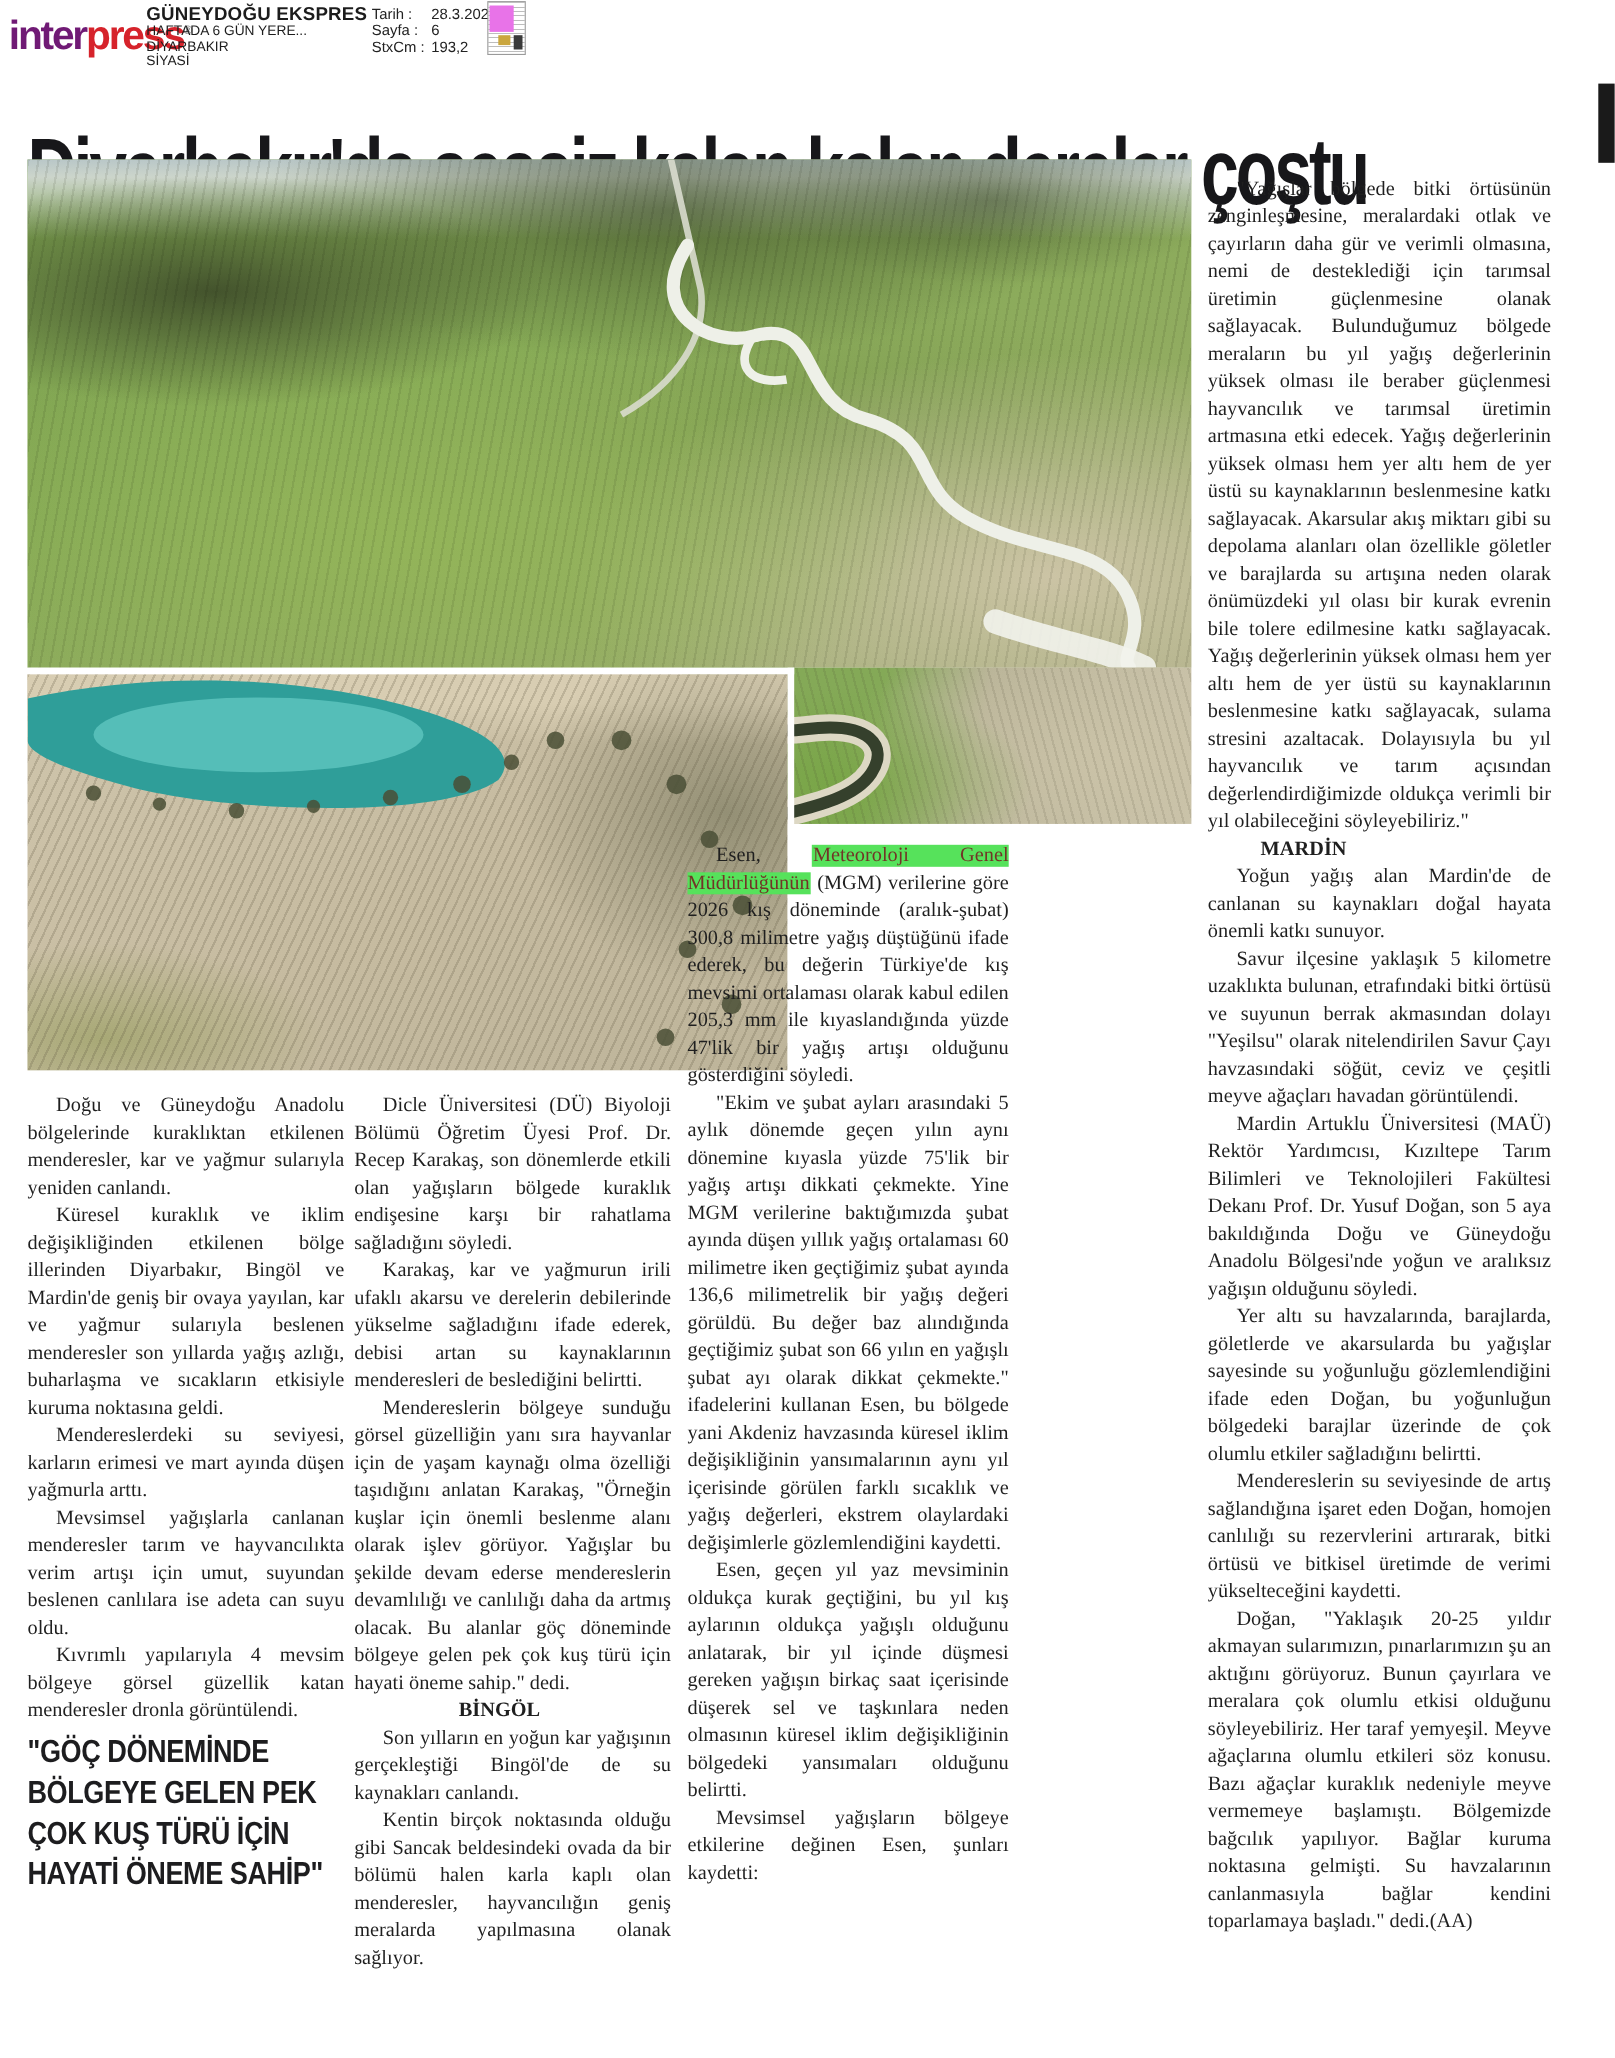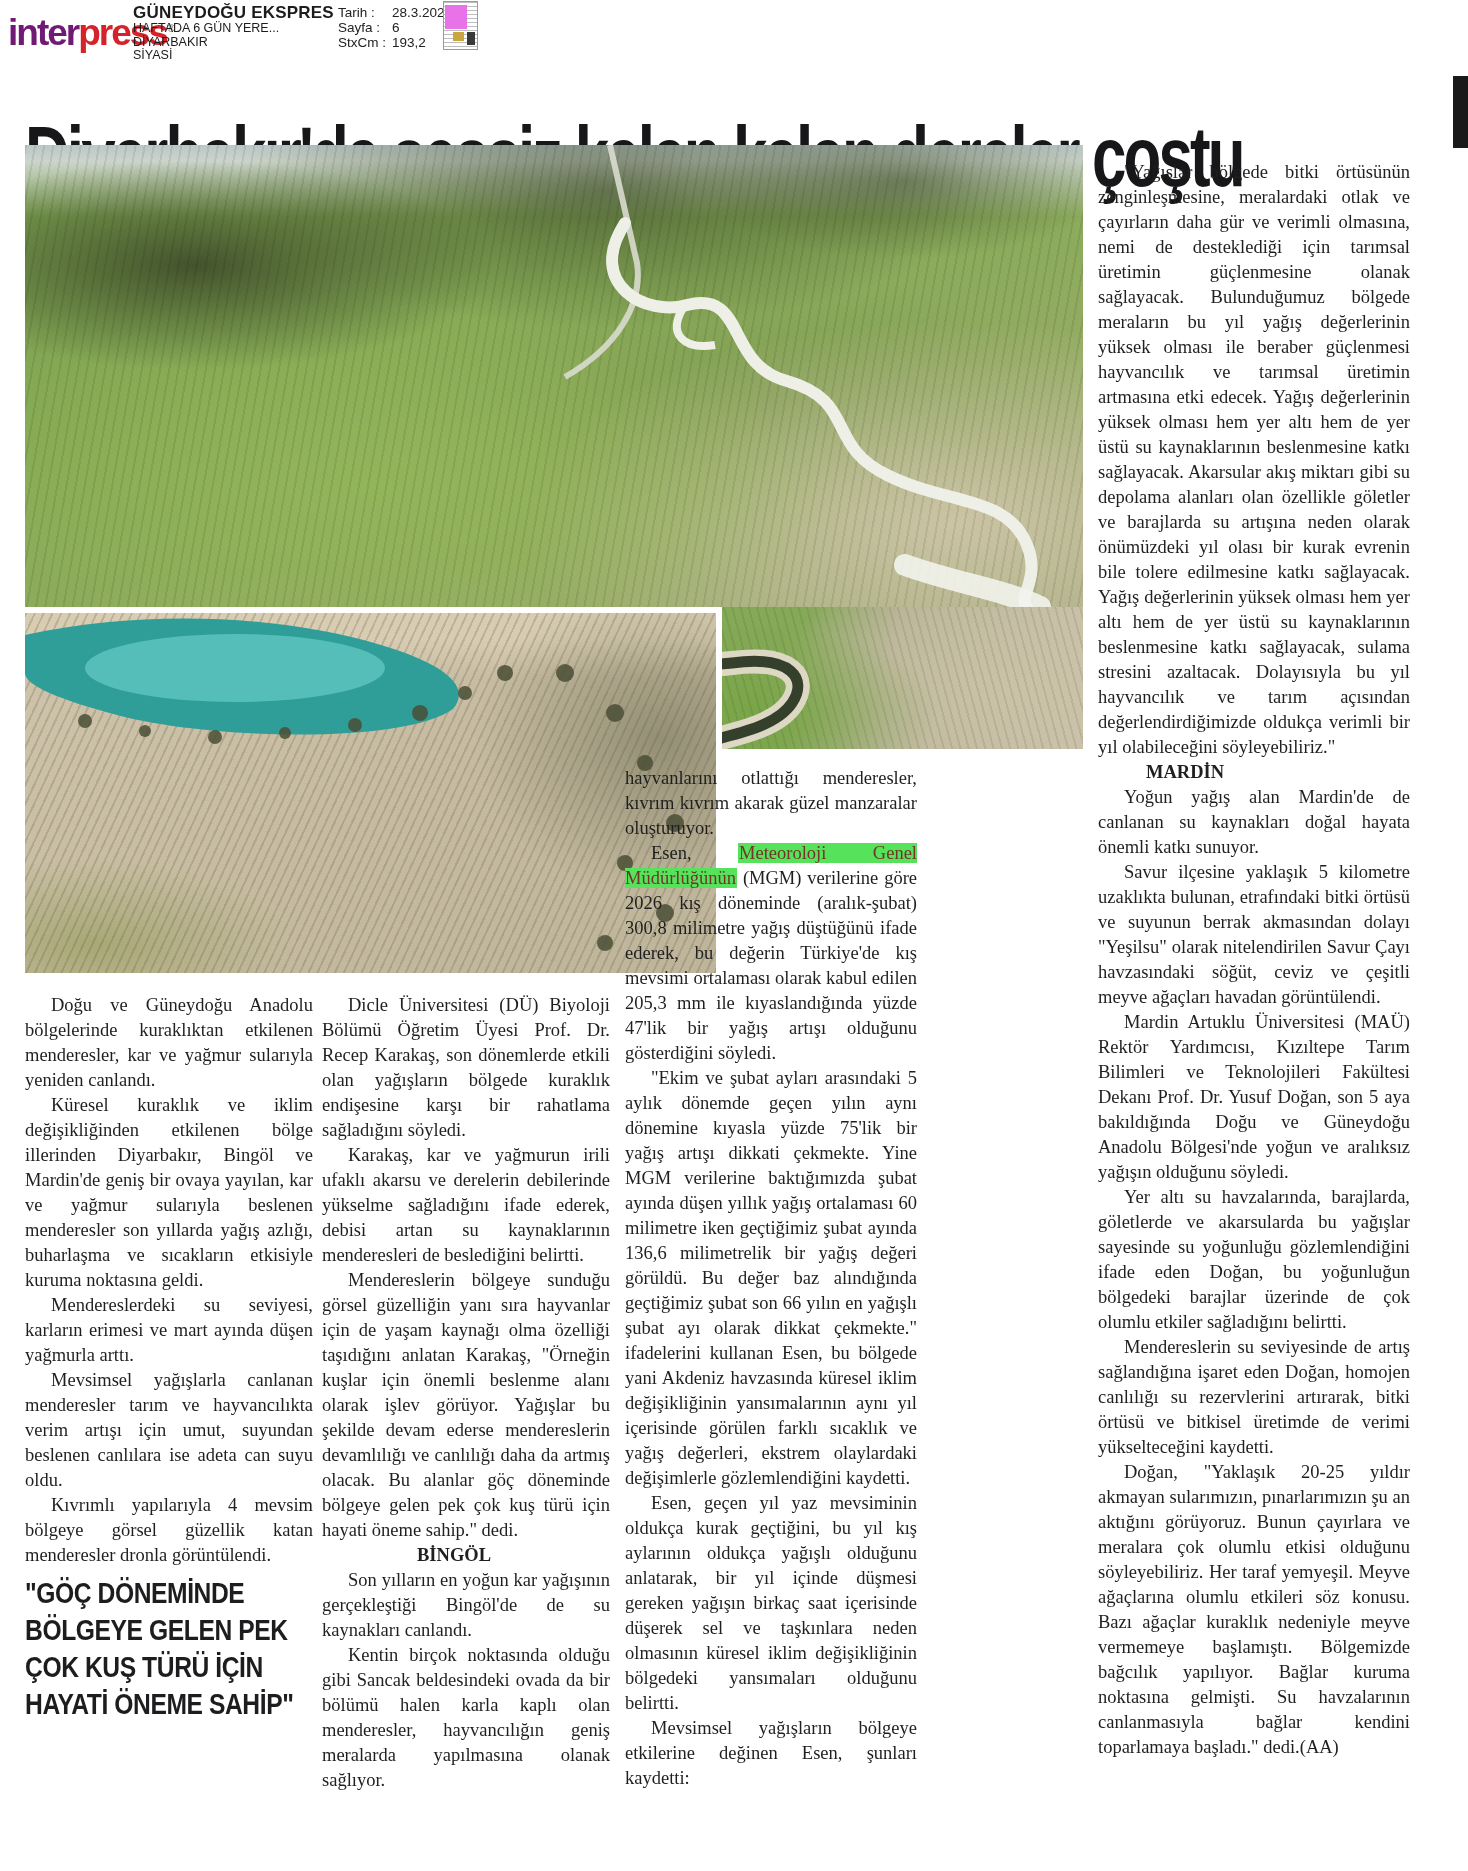--- a/index.html
+++ b/index.html
@@ -162,21 +162,20 @@
   <p class="par">Dicle Üniversitesi (DÜ) Biyoloji Bölümü Öğretim Üyesi Prof. Dr. Recep Karakaş, son dönemlerde etkili olan yağışların bölgede kuraklık endişesine karşı bir rahatlama sağladığını söyledi.</p>
   <p class="par">Karakaş, kar ve yağmurun irili ufaklı akarsu ve derelerin debilerinde yükselme sağladığını ifade ederek, debisi artan su kaynaklarının menderesleri de beslediğini belirtti.</p>
   <p class="par">Mendereslerin bölgeye sunduğu görsel güzelliğin yanı sıra hayvanlar için de yaşam kaynağı olma özelliği taşıdığını anlatan Karakaş, "Örneğin kuşlar için önemli beslenme alanı olarak işlev görüyor. Yağışlar bu şekilde devam ederse mendereslerin devamlılığı ve canlılığı daha da artmış olacak. Bu alanlar göç döneminde bölgeye gelen pek çok kuş türü için hayati öneme sahip." dedi.</p>
   <p class="ih1">BİNGÖL</p>
   <p class="par">Son yılların en yoğun kar yağışının gerçekleştiği Bingöl'de de su kaynakları canlandı.</p>
   <p class="par">Kentin birçok noktasında olduğu gibi Sancak beldesindeki ovada da bir bölümü halen karla kaplı olan menderesler, hayvancılığın geniş meralarda yapılmasına olanak sağlıyor.</p>
 
 </div>
 
 <div class="col col-3">
-  <p class="cont">hayvanlarını otlattığı menderesler, kıvrım kıvrım akarak güzel manzaralar oluşturuyor.</p>
   <p class="par"><span>Esen, </span><mark class="hl">Meteoroloji Genel Müdürlüğünün</mark><span> (MGM) verilerine göre 2026 kış döneminde (aralık-şubat) 300,8 milimetre yağış düştüğünü ifade ederek, bu değerin Türkiye'de kış mevsimi ortalaması olarak kabul edilen 205,3 mm ile kıyaslandığında yüzde 47'lik bir yağış artışı olduğunu gösterdiğini söyledi.</span></p>
   <p class="par">"Ekim ve şubat ayları arasındaki 5 aylık dönemde geçen yılın aynı dönemine kıyasla yüzde 75'lik bir yağış artışı dikkati çekmekte. Yine MGM verilerine baktığımızda şubat ayında düşen yıllık yağış ortalaması 60 milimetre iken geçtiğimiz şubat ayında 136,6 milimetrelik bir yağış değeri görüldü. Bu değer baz alındığında geçtiğimiz şubat son 66 yılın en yağışlı şubat ayı olarak dikkat çekmekte." ifadelerini kullanan Esen, bu bölgede yani Akdeniz havzasında küresel iklim değişikliğinin yansımalarının aynı yıl içerisinde görülen farklı sıcaklık ve yağış değerleri, ekstrem olaylardaki değişimlerle gözlemlendiğini kaydetti.</p>
   <p class="par">Esen, geçen yıl yaz mevsiminin oldukça kurak geçtiğini, bu yıl kış aylarının oldukça yağışlı olduğunu anlatarak, bir yıl içinde düşmesi gereken yağışın birkaç saat içerisinde düşerek sel ve taşkınlara neden olmasının küresel iklim değişikliğinin bölgedeki yansımaları olduğunu belirtti.</p>
   <p class="par">Mevsimsel yağışların bölgeye etkilerine değinen Esen, şunları kaydetti:</p>
 </div>
 
 <div class="col col-4">
   <p class="par">"Yağışlar bölgede bitki örtüsünün zenginleşmesine, meralardaki otlak ve çayırların daha gür ve verimli olmasına, nemi de desteklediği için tarımsal üretimin güçlenmesine olanak sağlayacak. Bulunduğumuz bölgede meraların bu yıl yağış değerlerinin yüksek olması ile beraber güçlenmesi hayvancılık ve tarımsal üretimin artmasına etki edecek. Yağış değerlerinin yüksek olması hem yer altı hem de yer üstü su kaynaklarının beslenmesine katkı sağlayacak. Akarsular akış miktarı gibi su depolama alanları olan özellikle göletler ve barajlarda su artışına neden olarak önümüzdeki yıl olası bir kurak evrenin bile tolere edilmesine katkı sağlayacak. Yağış değerlerinin yüksek olması hem yer altı hem de yer üstü su kaynaklarının beslenmesine katkı sağlayacak, sulama stresini azaltacak. Dolayısıyla bu yıl hayvancılık ve tarım açısından değerlendirdiğimizde oldukça verimli bir yıl olabileceğini söyleyebiliriz."</p>
   <p class="ih2">MARDİN</p>
   <p class="par">Yoğun yağış alan Mardin'de de canlanan su kaynakları doğal hayata önemli katkı sunuyor.</p>

